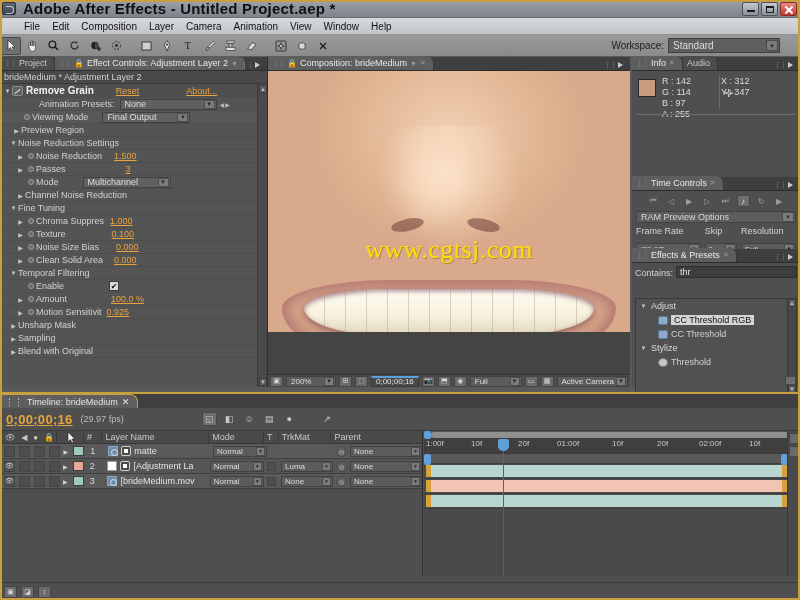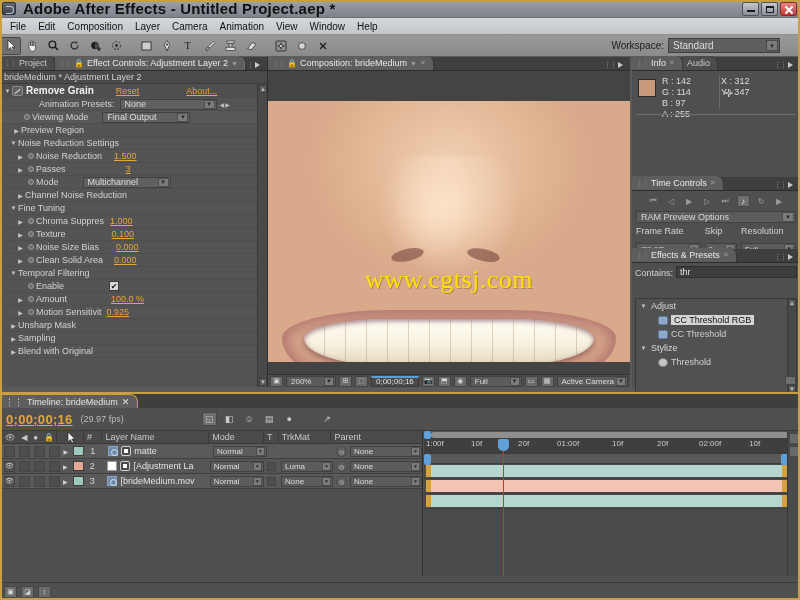--- a/index.html
+++ b/index.html
@@ -49,21 +49,21 @@
     box-shadow:0 0 0 0 #fff;
   }
   .wbtn.close i:first-child { transform:rotate(45deg); }
   .wbtn.close i:last-child  { transform:rotate(-45deg); }
 
   
   .menubar {
     position:absolute; left:0; top:18px; width:800px; height:17px;
     background:linear-gradient(to bottom,#d6d8da,#c3c6c9);
     border-bottom:1px solid #8e9296;
-    display:flex; align-items:center; padding-left:4px;
+    display:flex; align-items:center; padding-left:18px;
   }
   .menubar span {
     font-size:10px; color:#111; padding:1px 6px; white-space:nowrap;
   }
 
   
   .toolbar {
     position:absolute; left:0; top:35px; width:800px; height:22px;
     background:linear-gradient(to bottom,#9a9a9a,#8a8a8a);
     border-bottom:1px solid #5c5c5c;
@@ -176,21 +176,20 @@
     width:10px;height:10px;background:#d8d8d8;border:1px solid #3a3a3a;
     display:flex;align-items:center;justify-content:center;font-size:8px;color:#111;
   }
   .navarrows{display:flex;gap:1px;margin-left:3px;font-size:6px;color:#bbb;}
 
   
   #comp { left:268px; top:57px; width:362px; height:330px; background:#444; }
   .comp-canvas {
     position:absolute; left:0; top:14px; width:362px; height:261px; overflow:hidden;
     background:#2a2a2a;
-    margin-top:30px;
   }
   .photo {
     position:absolute; left:0; top:0; width:362px; height:303px;
     background:
       radial-gradient(ellipse 120px 70px at 50% 88%, rgba(120,40,70,.85) 0%, rgba(120,40,70,0) 62%),
       radial-gradient(ellipse 95px 46px at 50% 83%, rgba(245,240,225,.98) 0%, rgba(245,240,225,.0) 64%),
       radial-gradient(ellipse 150px 95px at 50% 96%, rgba(150,70,95,.65) 0%, rgba(150,70,95,0) 70%),
       radial-gradient(ellipse 60px 80px at 46% 34%, rgba(246,214,186,.95) 0%, rgba(246,214,186,0) 70%),
       radial-gradient(ellipse 140px 120px at 50% 20%, #f0cfb2 0%, #e2b795 60%, #d8a98a 100%),
       linear-gradient(to bottom,#ecc9ab 0%,#e7c0a0 38%,#d9a78a 62%,#c98e78 82%,#d7a08c 100%);

